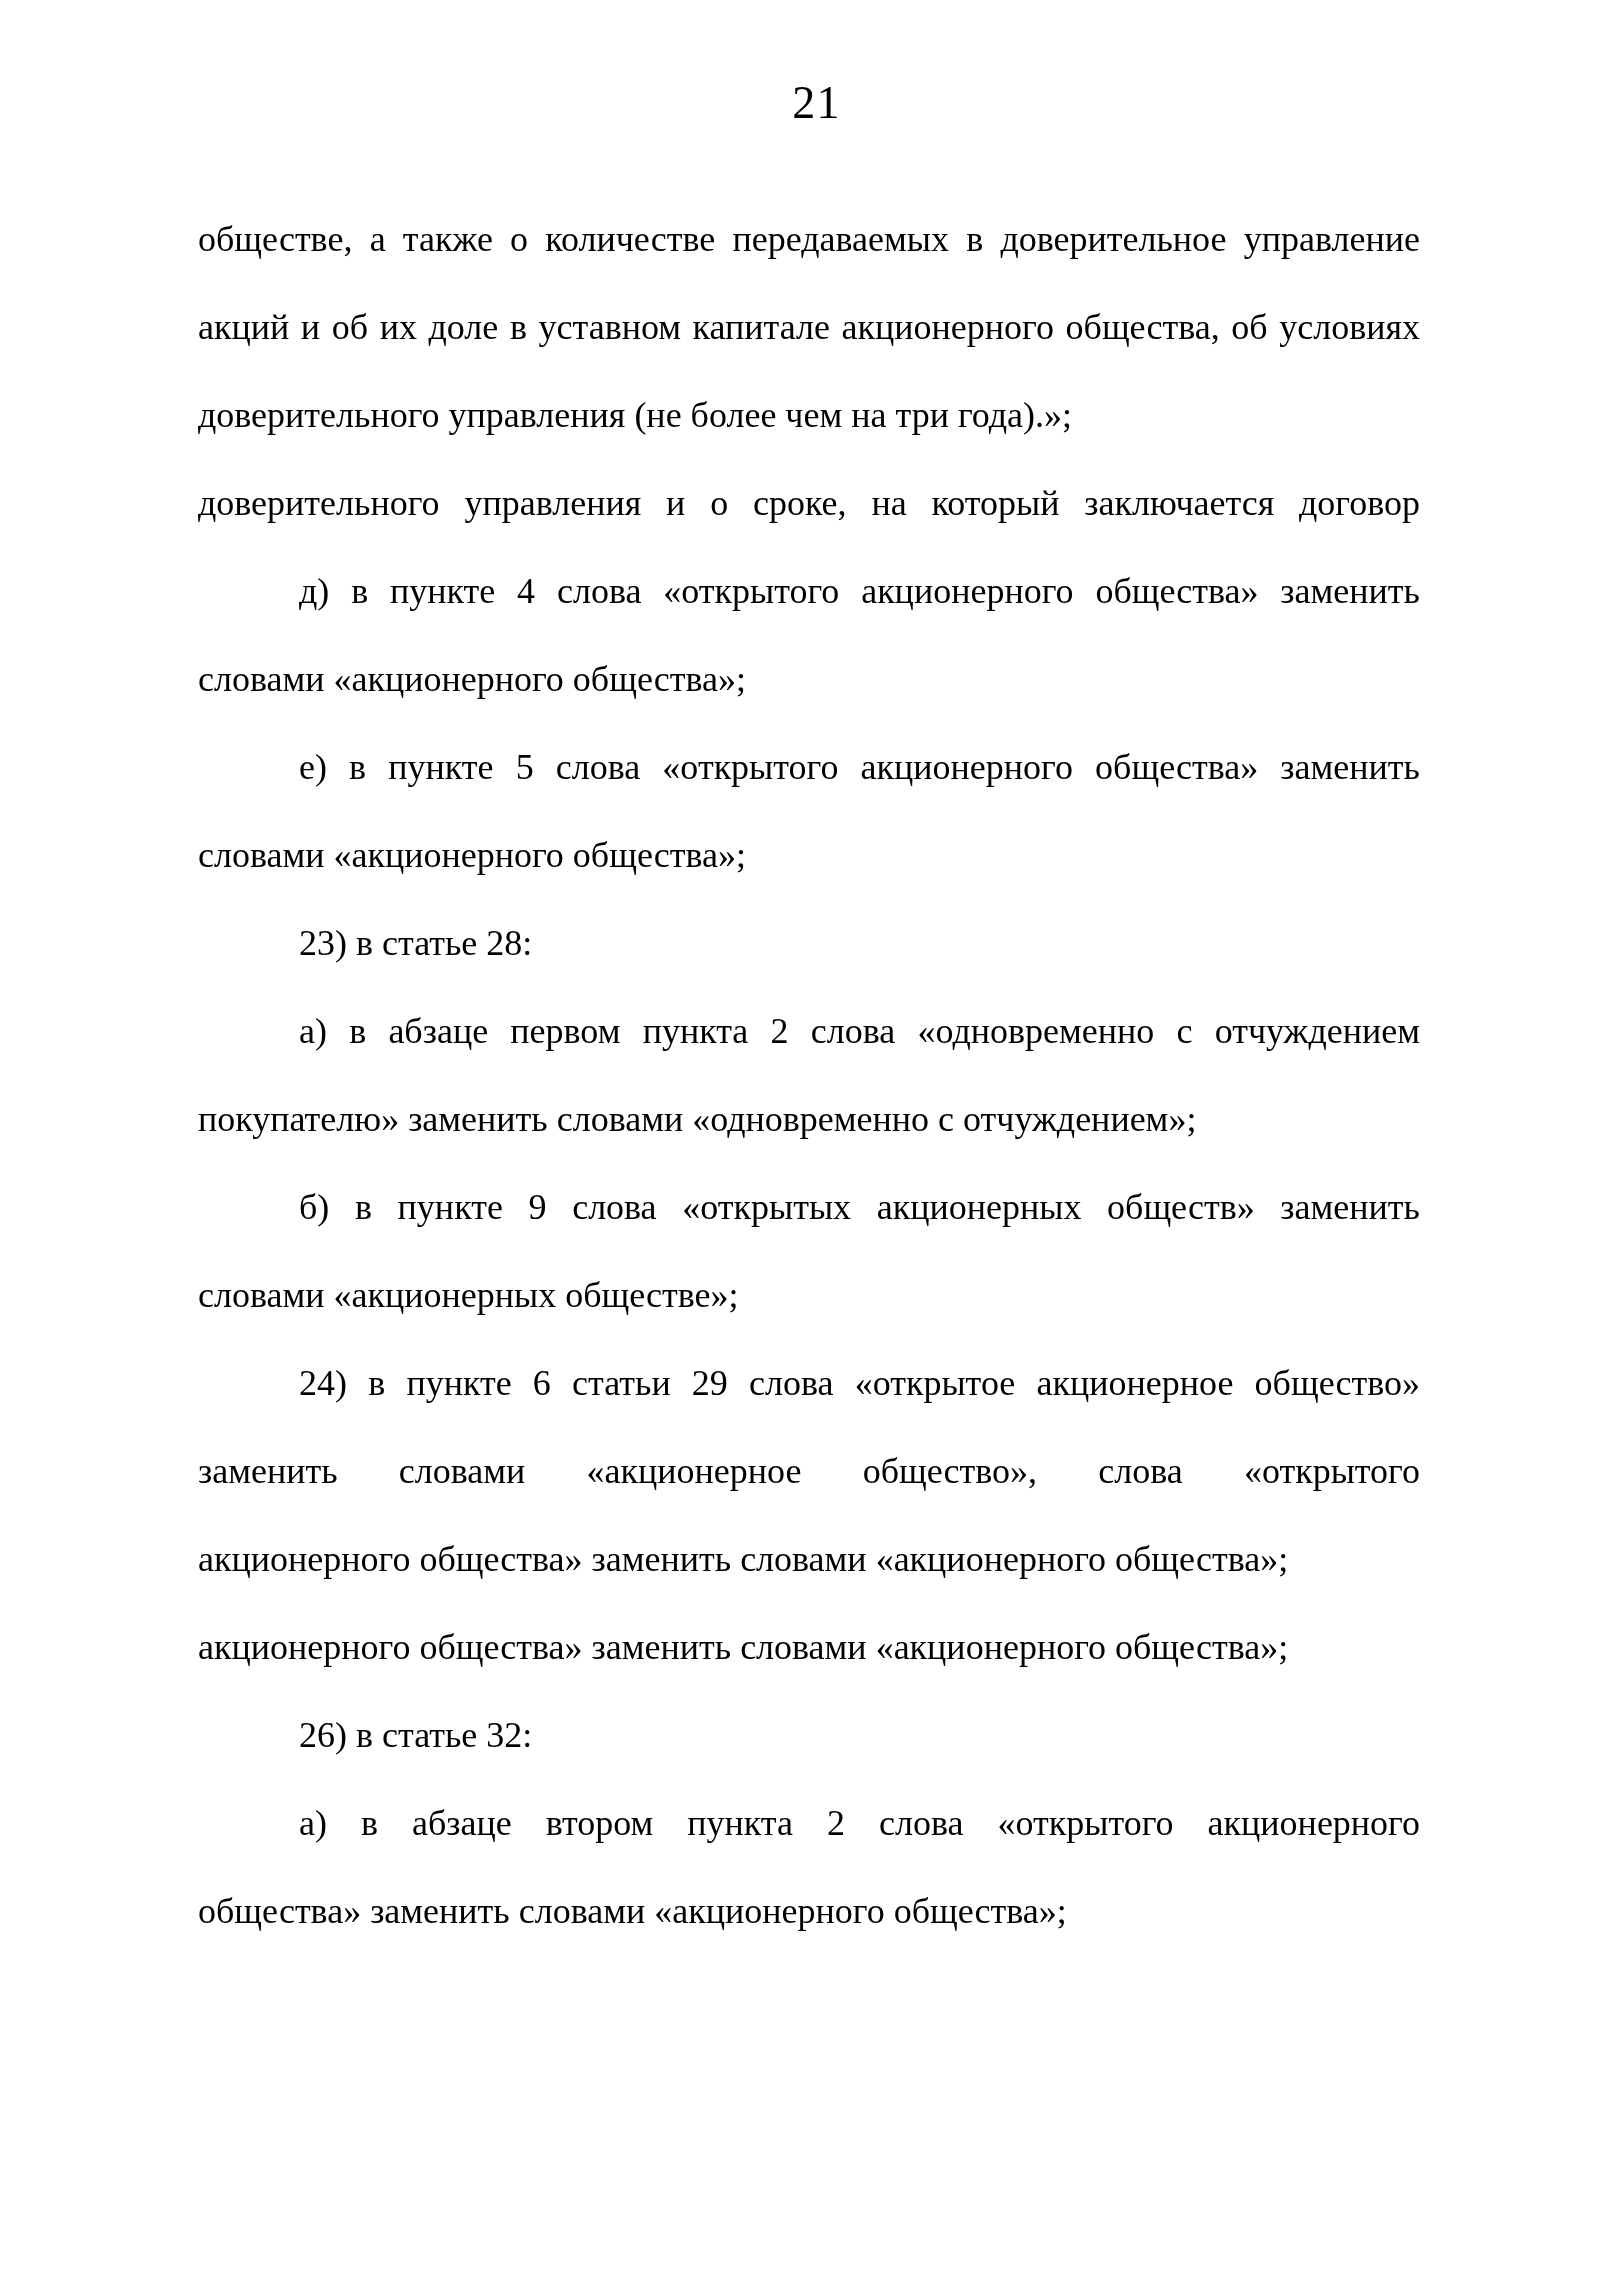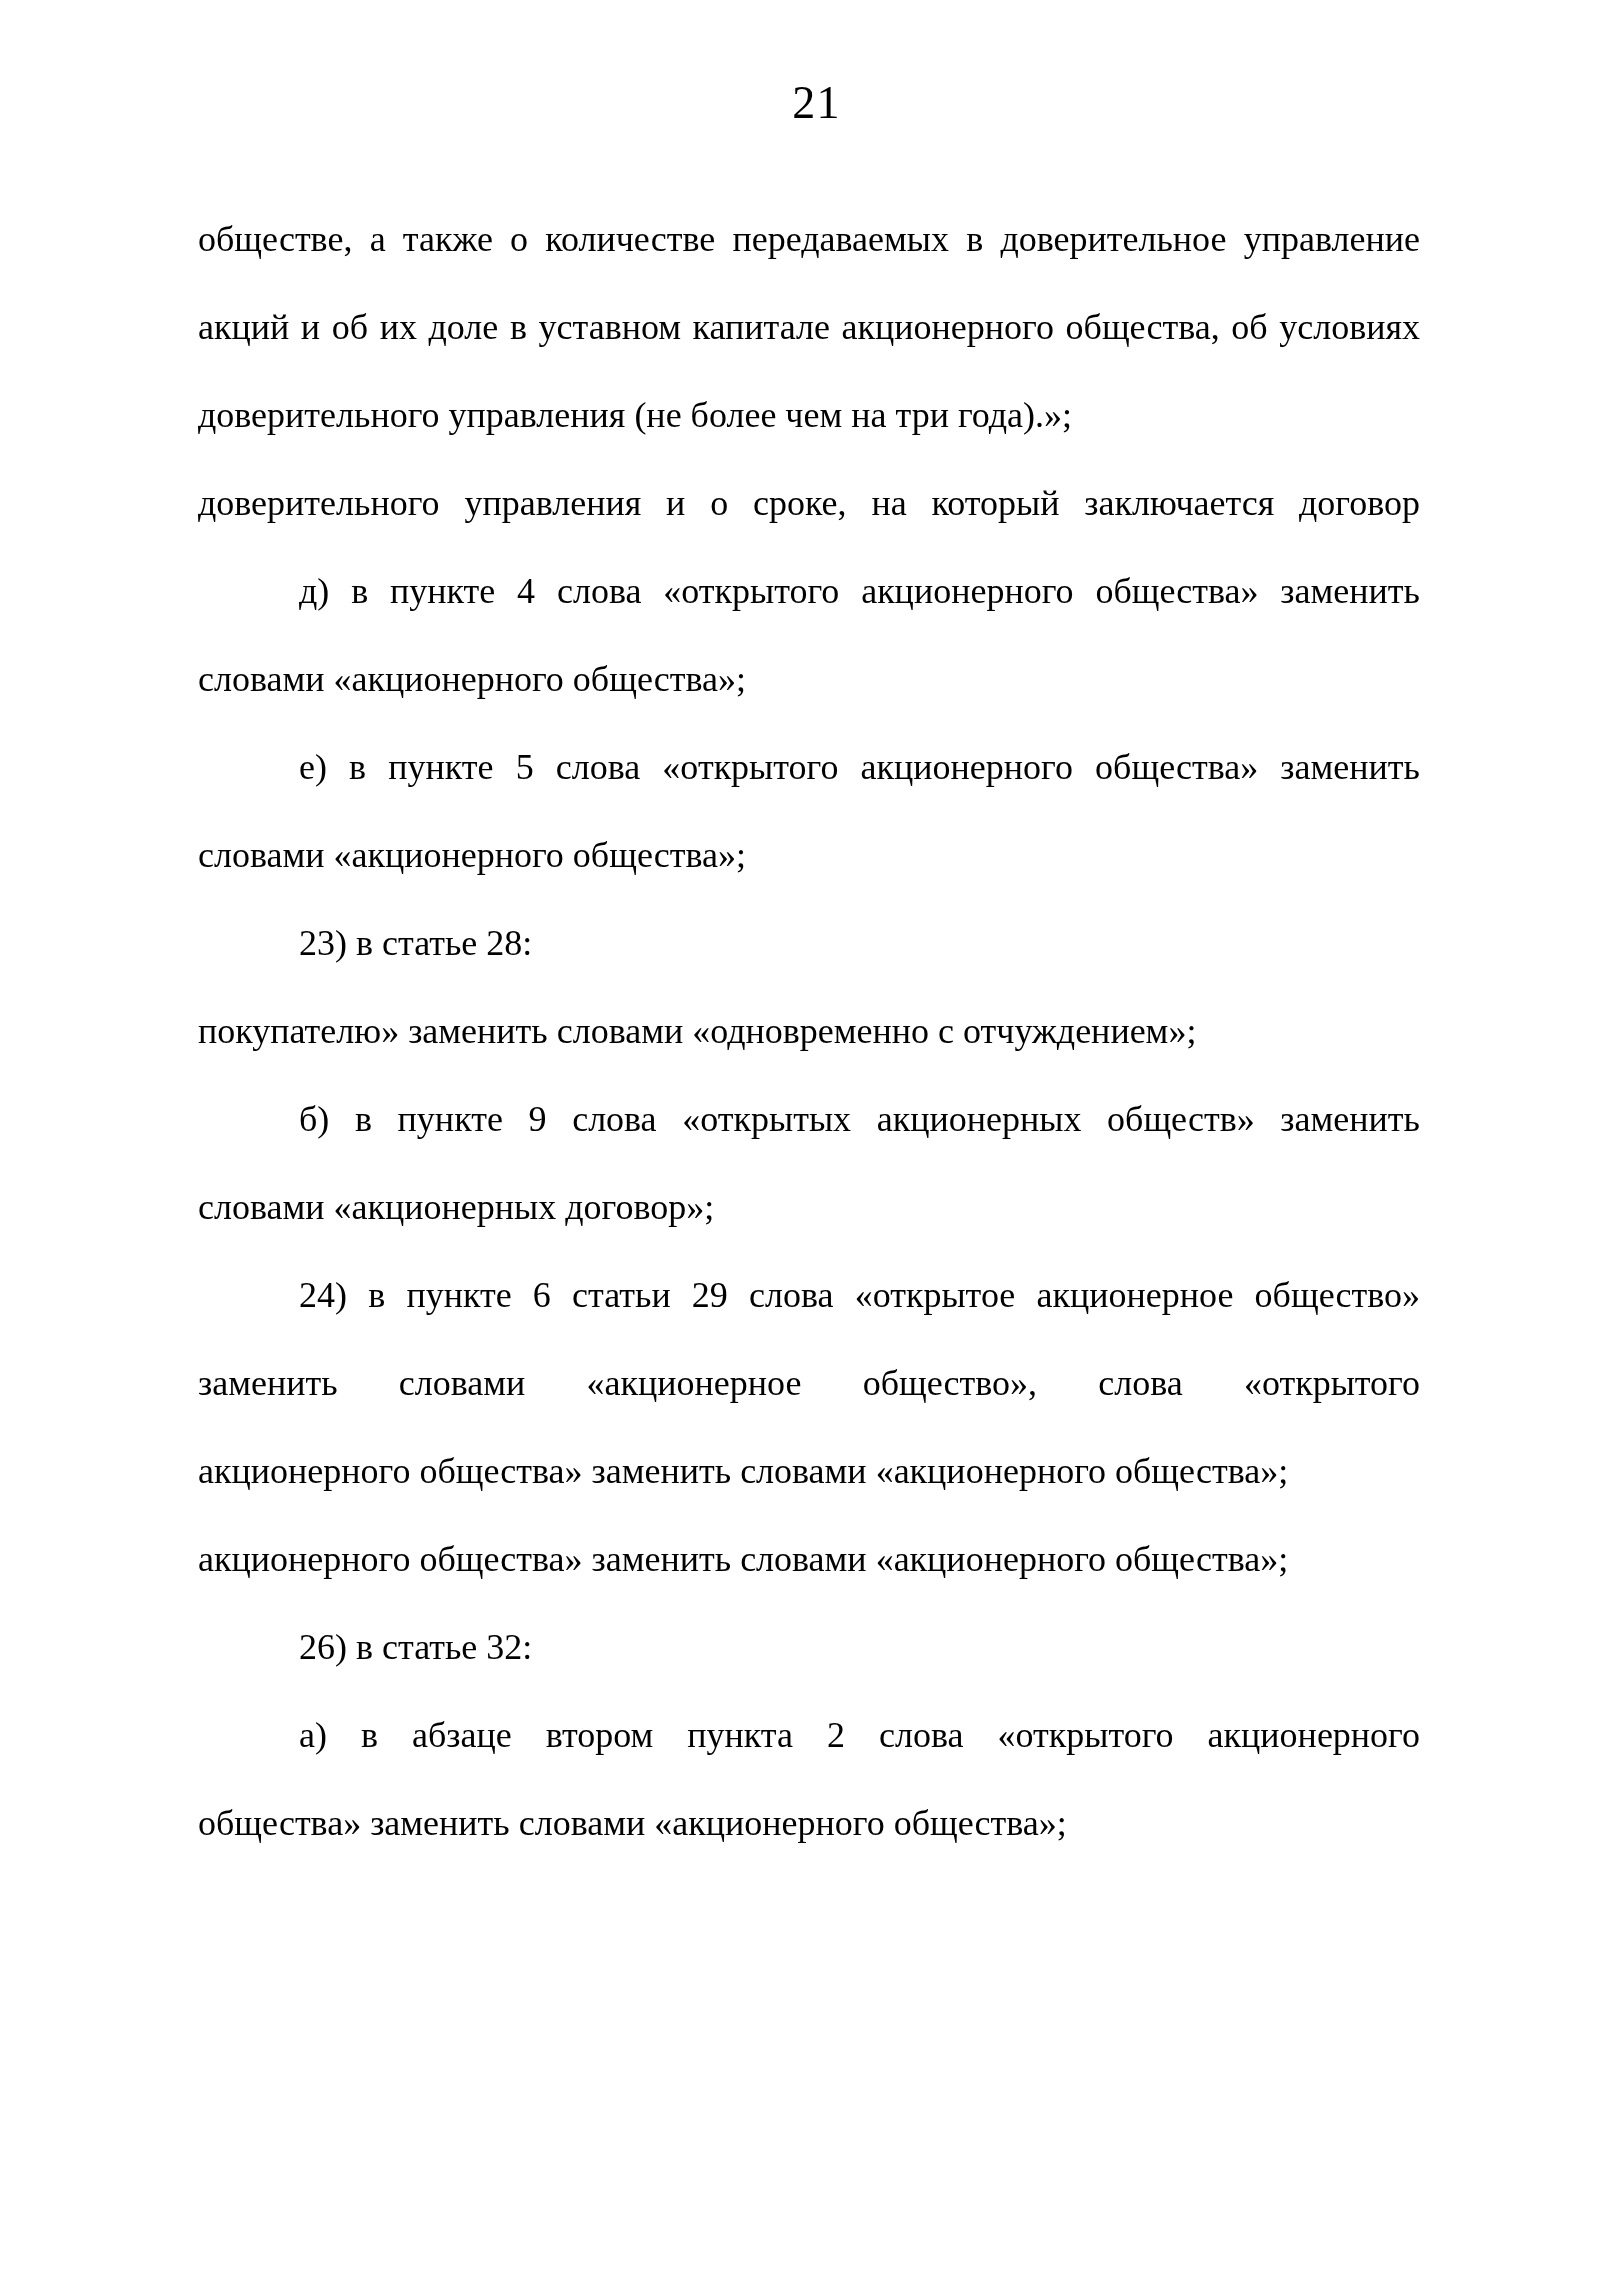--- a/index.html
+++ b/index.html
@@ -63,23 +63,24 @@
   <div class="content">
     <div class="line j">обществе, а также о количестве передаваемых в доверительное управление</div>
     <div class="line j">акций и об их доле в уставном капитале акционерного общества, об условиях</div>
     <div class="line">доверительного управления (не более чем на три года).»;</div>
     <div class="line j">доверительного управления и о сроке, на который заключается договор</div>
     <div class="line j ind">д) в пункте 4 слова «открытого акционерного общества» заменить</div>
     <div class="line">словами «акционерного общества»;</div>
     <div class="line j ind">е) в пункте 5 слова «открытого акционерного общества» заменить</div>
     <div class="line">словами «акционерного общества»;</div>
     <div class="line ind">23) в статье 28:</div>
+    <div class="line j ind">а) в абзаце первом пункта 2 слова «одновременно с отчуждением</div>
     <div class="line">покупателю» заменить словами «одновременно с отчуждением»;</div>
     <div class="line j ind">б) в пункте 9 слова «открытых акционерных обществ» заменить</div>
-    <div class="line">словами «акционерных договор»;</div>
+    <div class="line">словами «акционерных обществе»;</div>
     <div class="line j ind">24) в пункте 6 статьи 29 слова «открытое акционерное общество»</div>
     <div class="line j">заменить словами «акционерное общество», слова «открытого</div>
     <div class="line">акционерного общества» заменить словами «акционерного общества»;</div>
     <div class="line">акционерного общества» заменить словами «акционерного общества»;</div>
     <div class="line ind">26) в статье 32:</div>
     <div class="line j ind">а) в абзаце втором пункта 2 слова «открытого акционерного</div>
     <div class="line">общества» заменить словами «акционерного общества»;</div>
   </div>
 
 </div>

